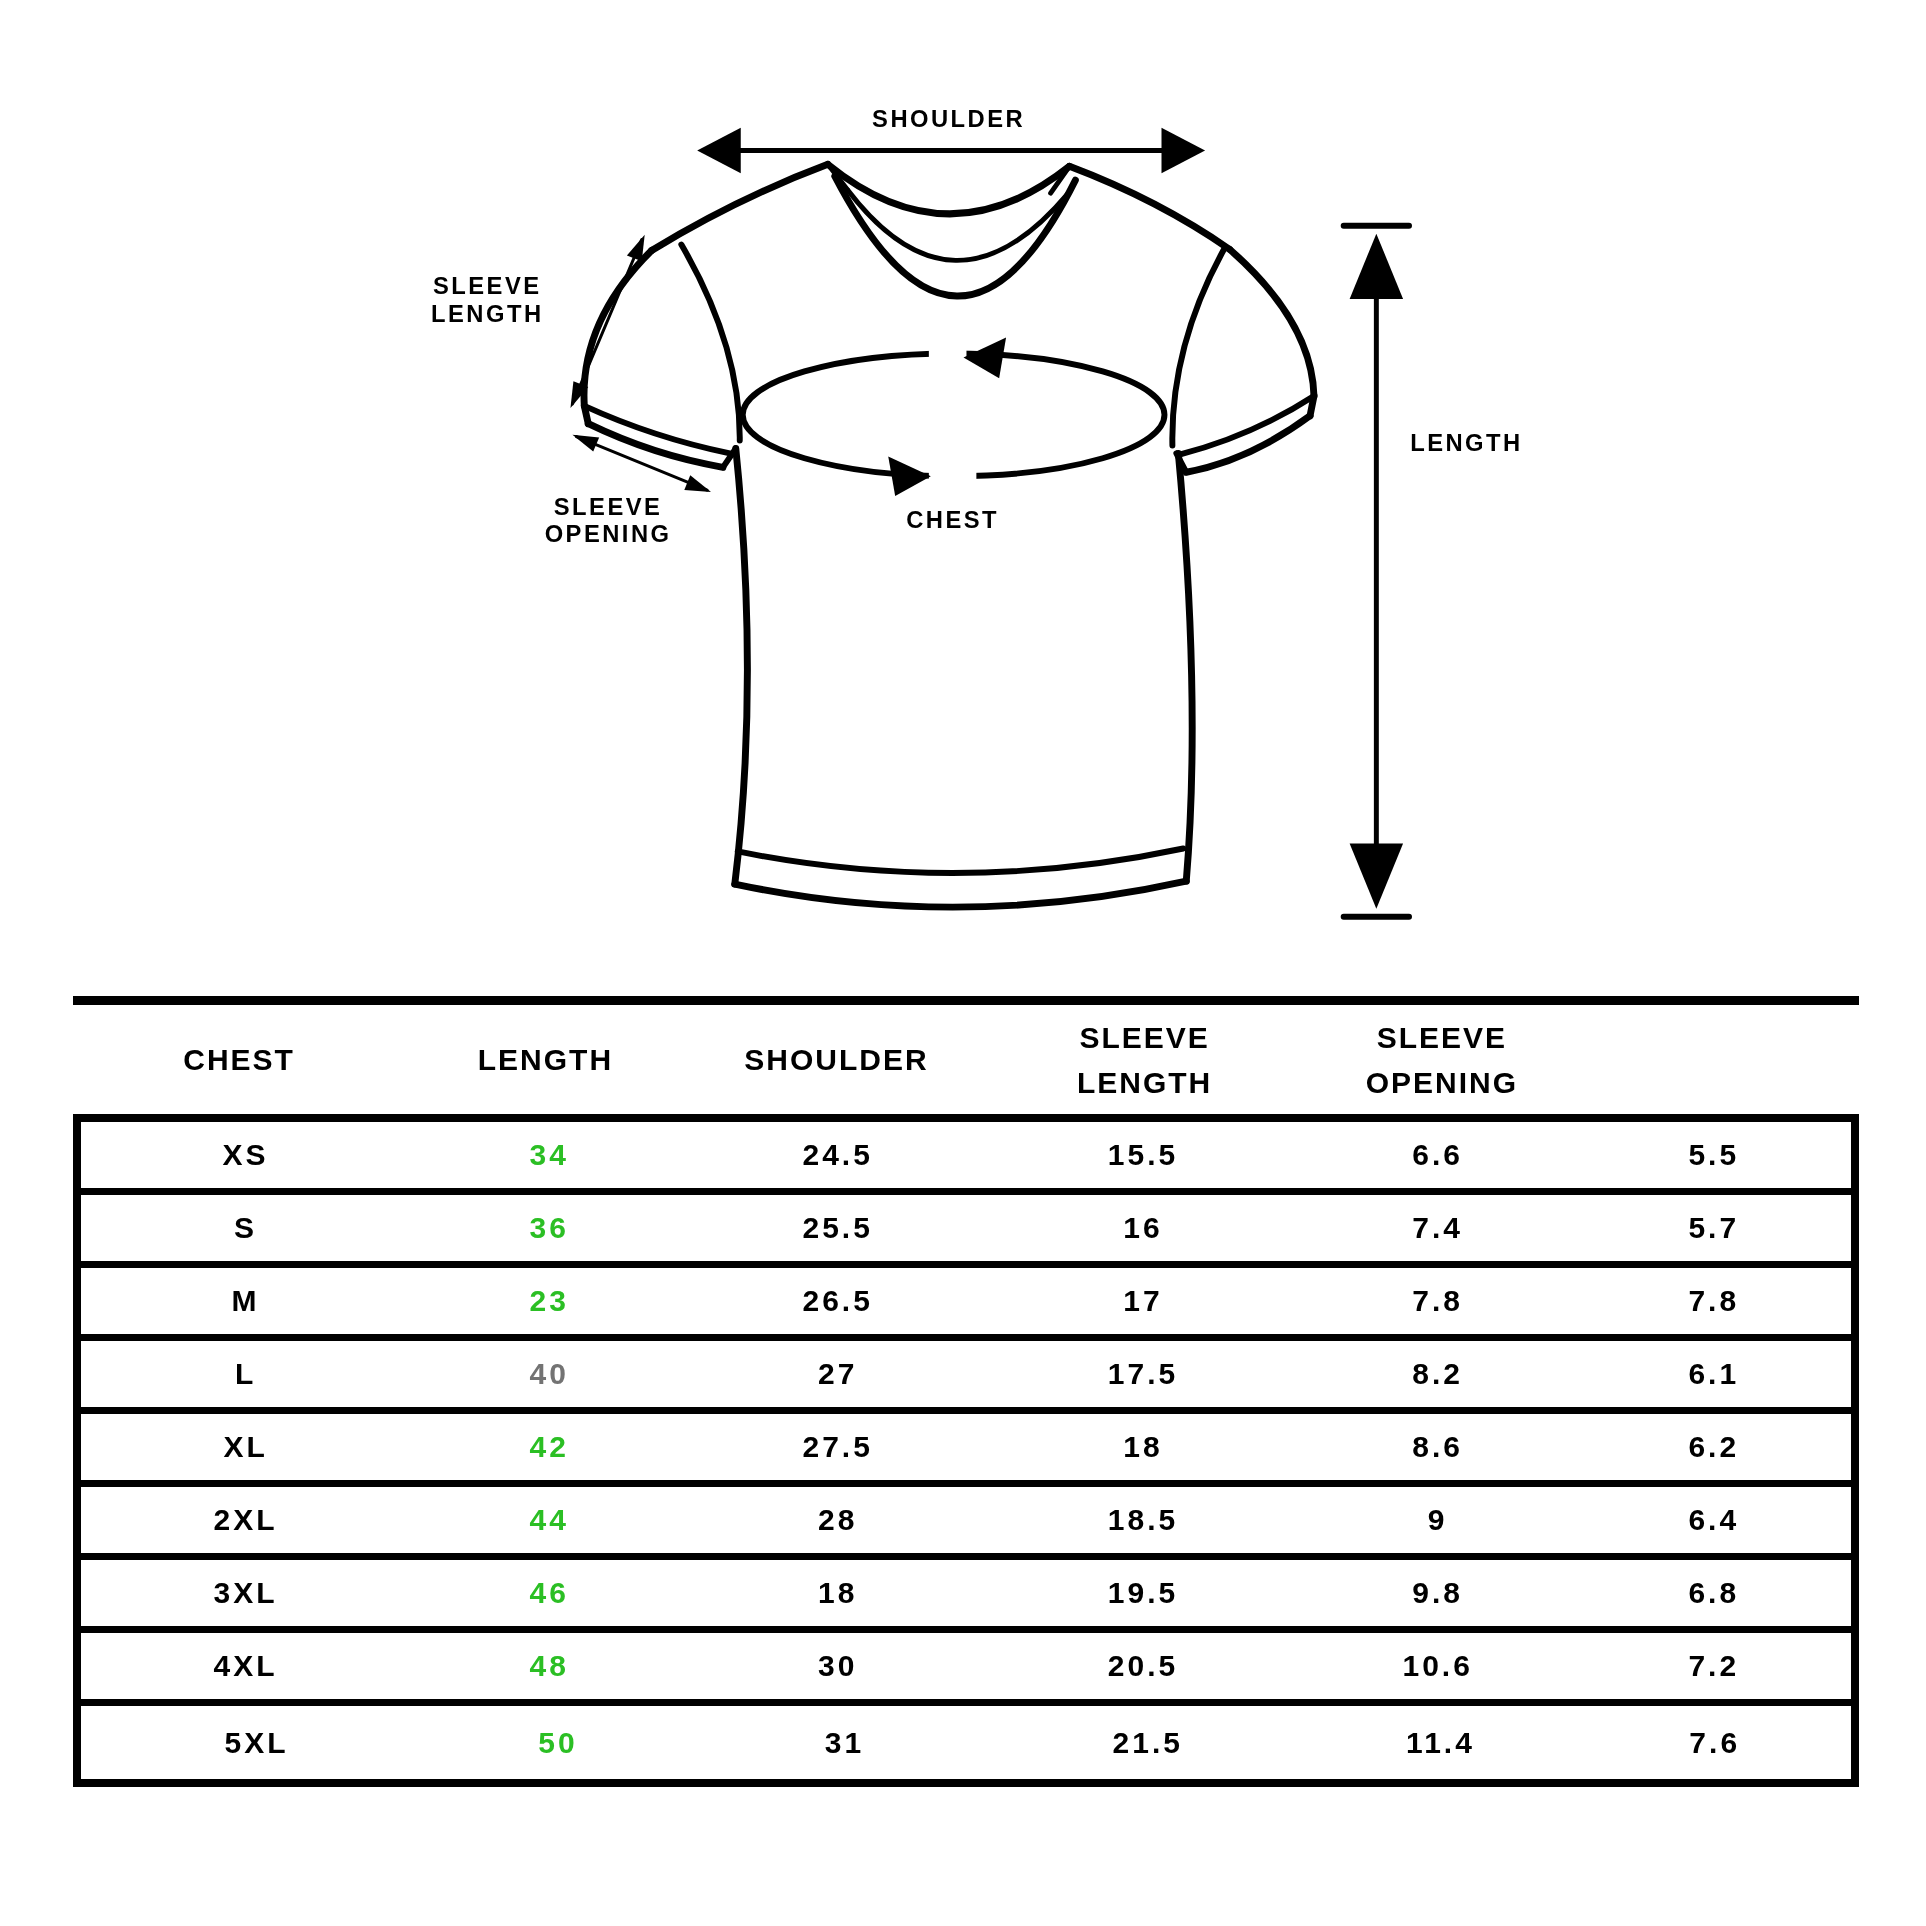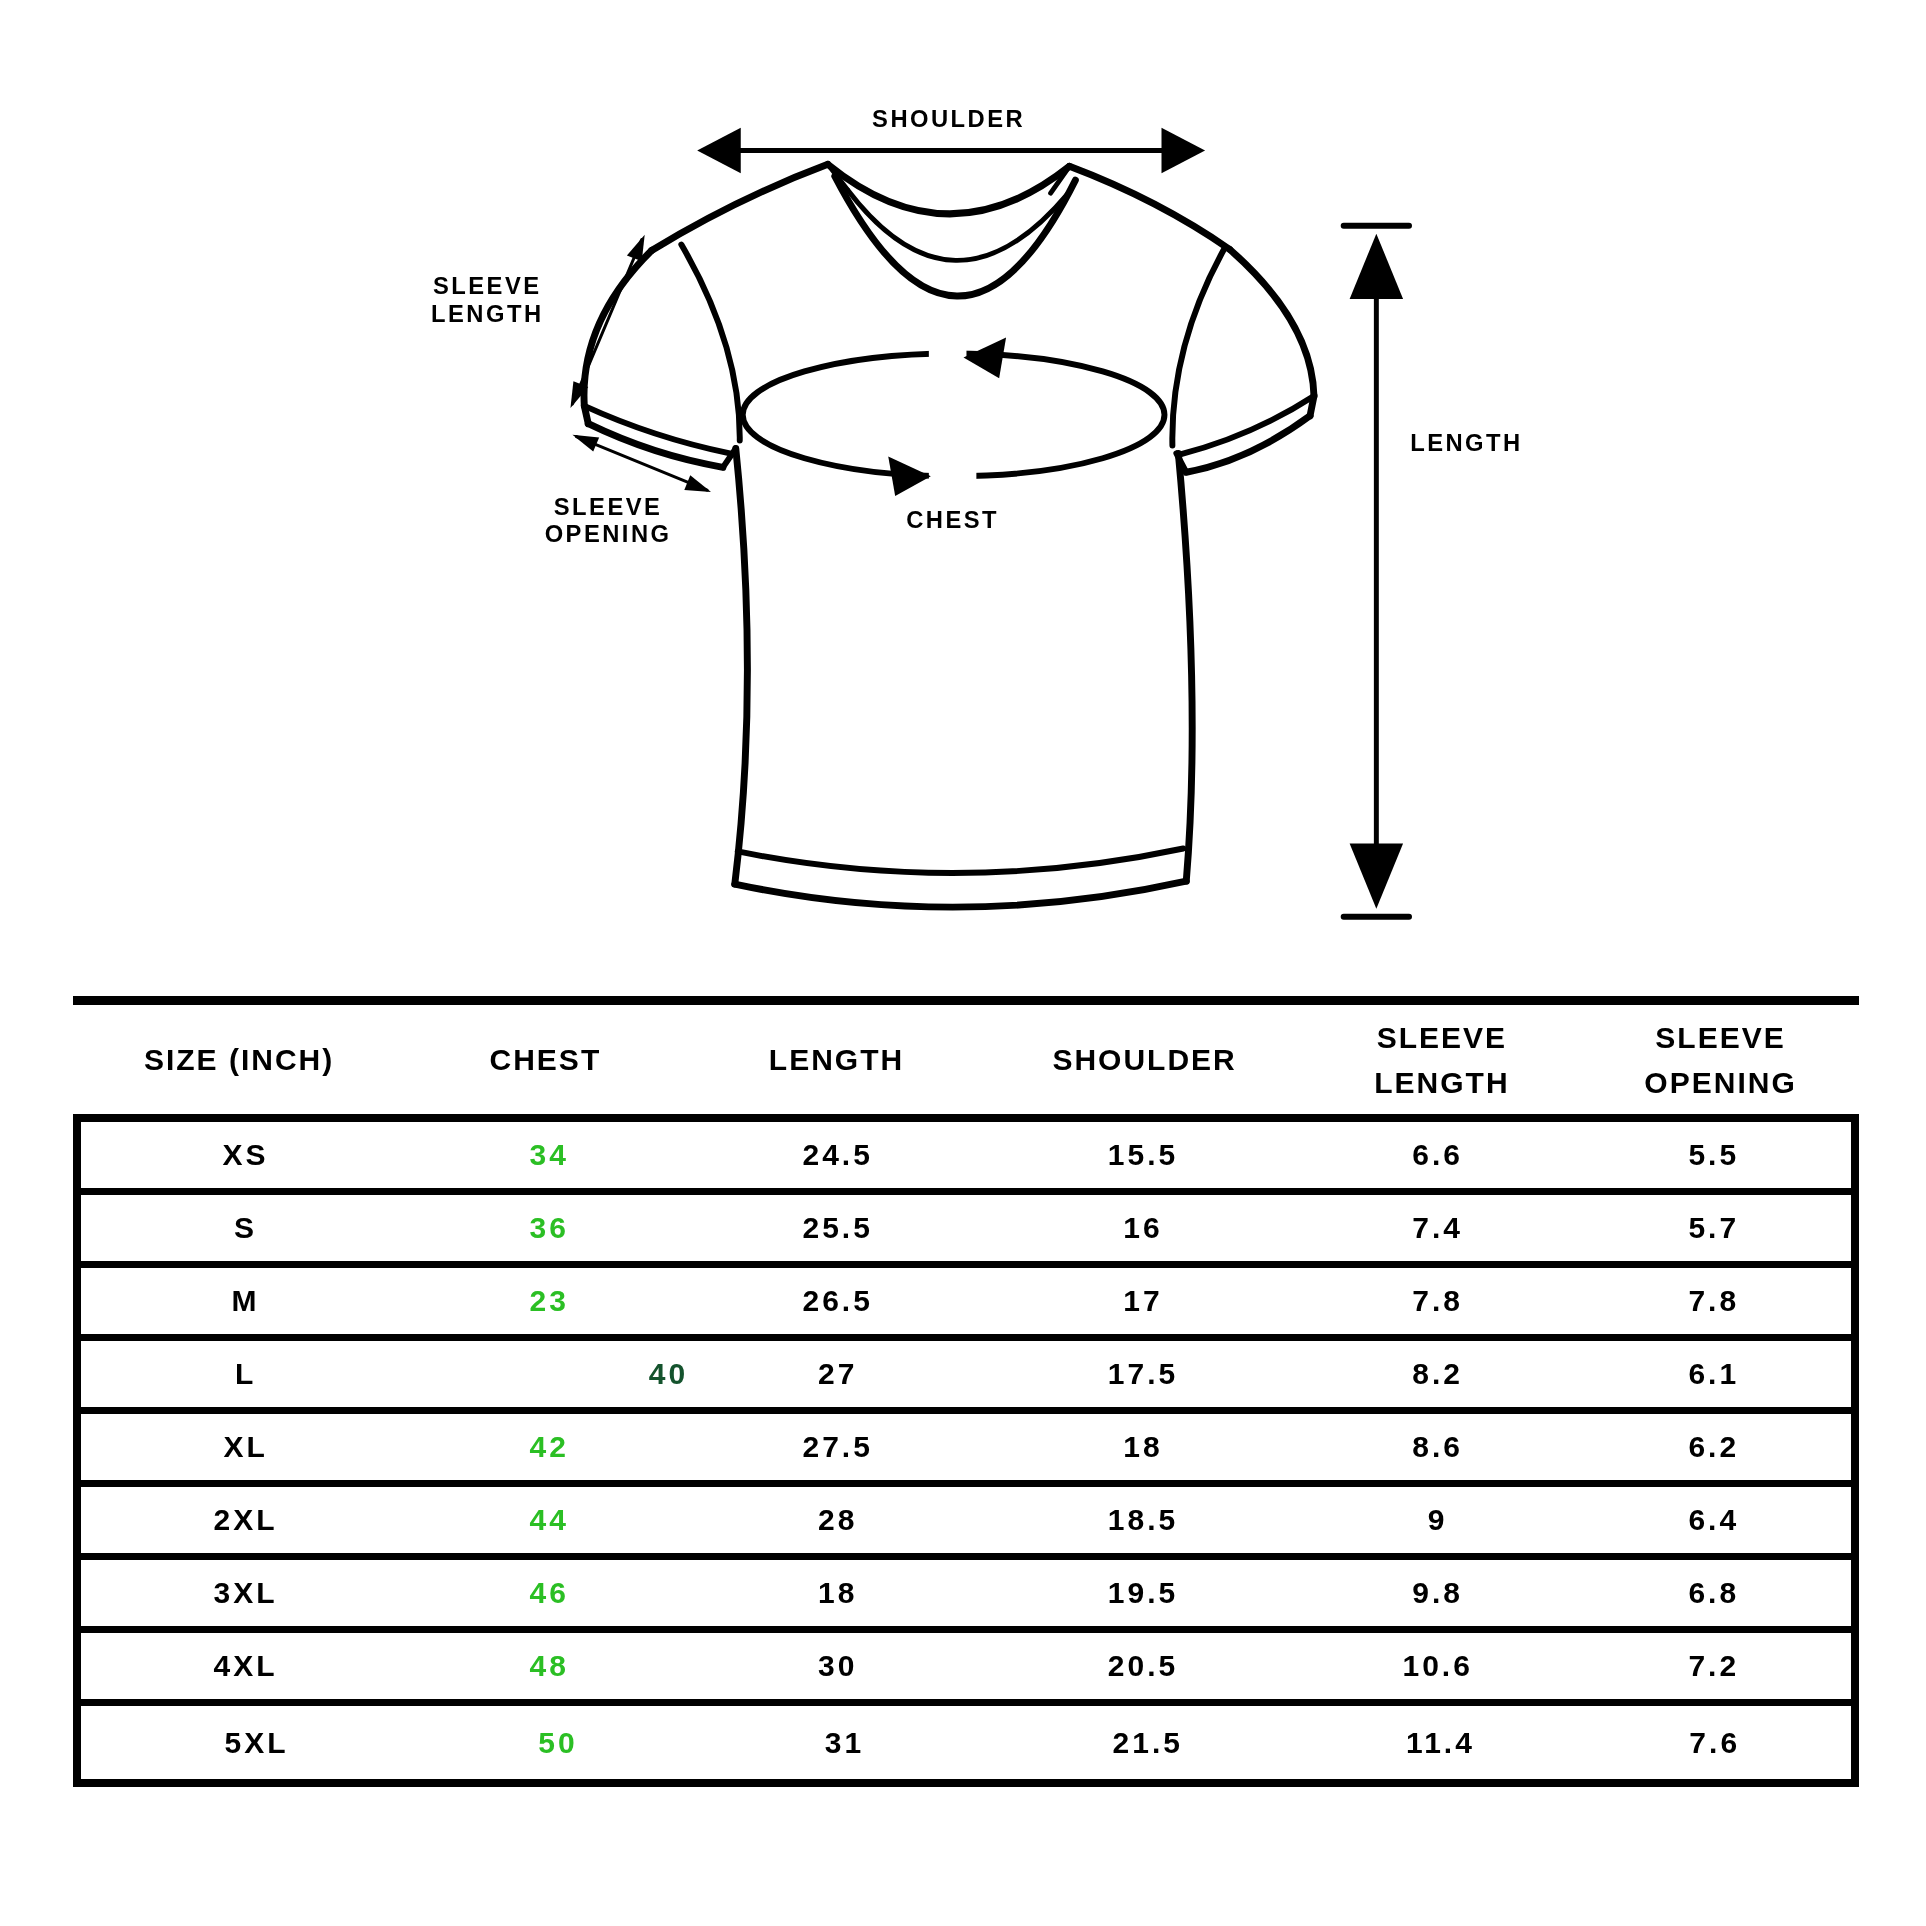--- a/index.html
+++ b/index.html
@@ -90,21 +90,20 @@
   <text class="dlabel" x="614" y="520" text-anchor="middle">SLEEVE</text>
   <text class="dlabel" x="614" y="547" text-anchor="middle">OPENING</text>
   <text class="dlabel" x="962" y="533" text-anchor="middle">CHEST</text>
   <text class="dlabel" x="1481" y="456" text-anchor="middle">LENGTH</text>
 </svg>
 </div>
 
 <div class="table-wrap">
   <div class="topbar"></div>
   <div class="thead">
-    <div class="th">SIZE (INCH)</div>
     <div class="th">CHEST</div>
     <div class="th">LENGTH</div>
     <div class="th">SHOULDER</div>
     <div class="th">
       <div>SLEEVE</div>
       <div>LENGTH</div>
     </div>
     <div class="th">
       <div>SLEEVE</div>
       <div>OPENING</div>
@@ -130,21 +129,21 @@
     <div class="trow">
       <div class="td">M</div>
       <div class="td" style="color: rgb(43, 191, 36);">23</div>
       <div class="td">26.5</div>
       <div class="td">17</div>
       <div class="td">7.8</div>
       <div class="td">7.8</div>
     </div>
     <div class="trow">
       <div class="td">L</div>
-      <div class="td" style="color: #14532d; text-align: right;">40</div>
+      <div class="td" style="color: #737373;">40</div>
       <div class="td">27</div>
       <div class="td">17.5</div>
       <div class="td">8.2</div>
       <div class="td">6.1</div>
     </div>
     <div class="trow">
       <div class="td">XL</div>
       <div class="td" style="color: rgb(43, 191, 36);">42</div>
       <div class="td">27.5</div>
       <div class="td">18</div>

